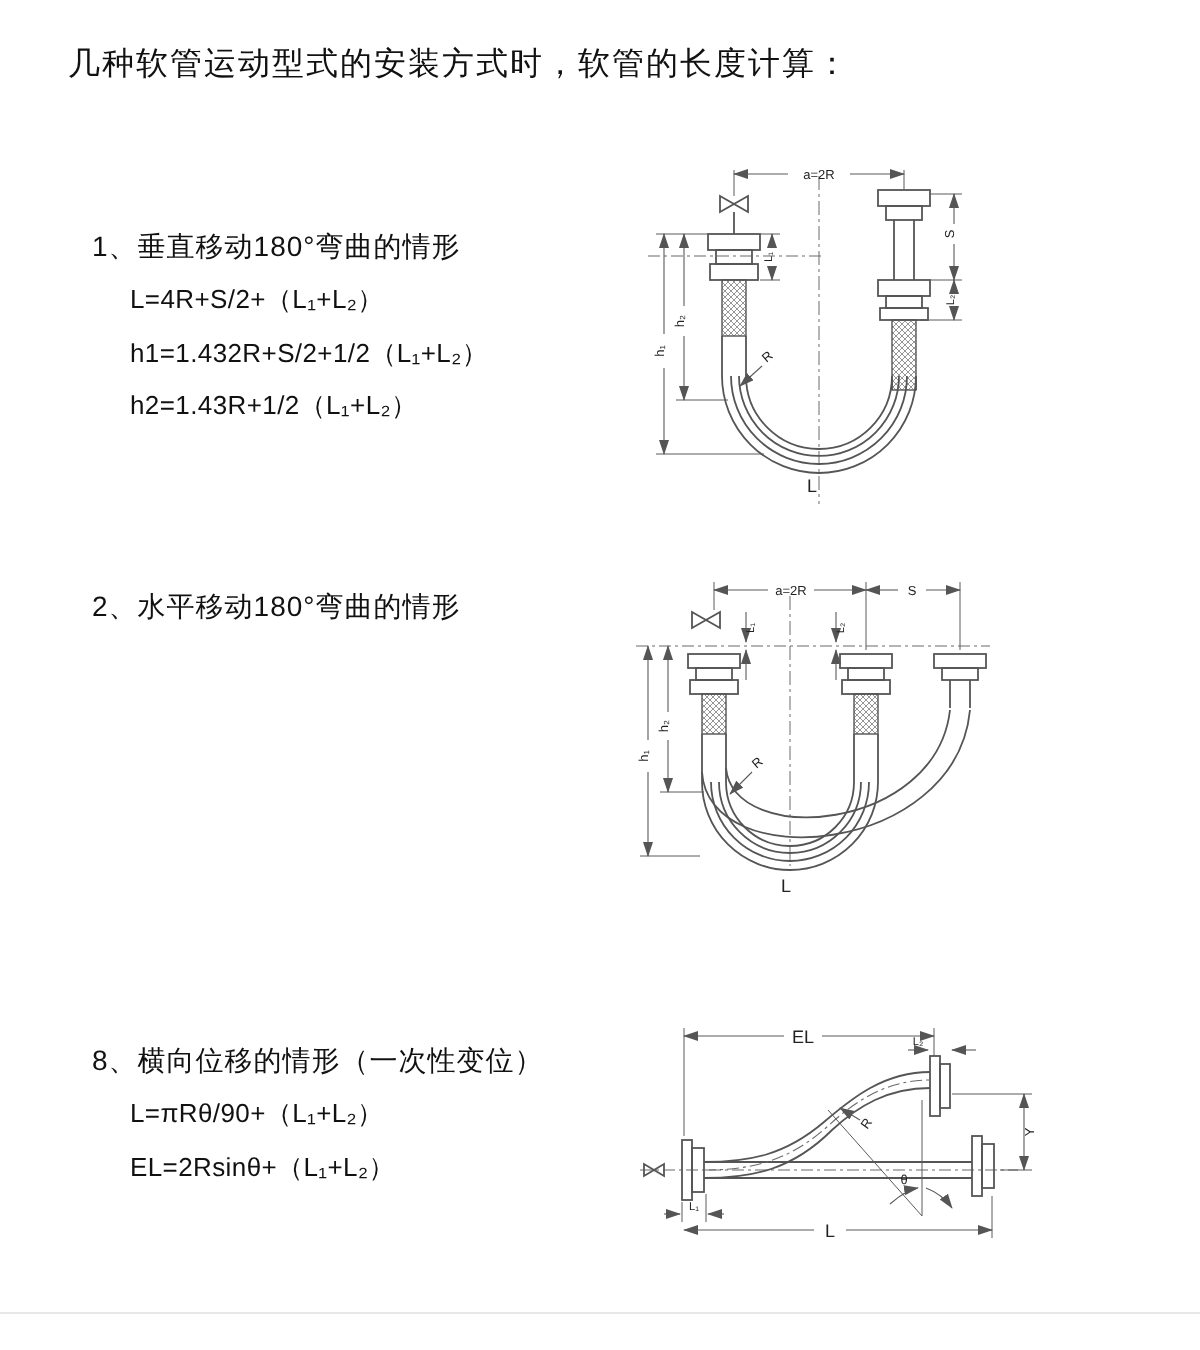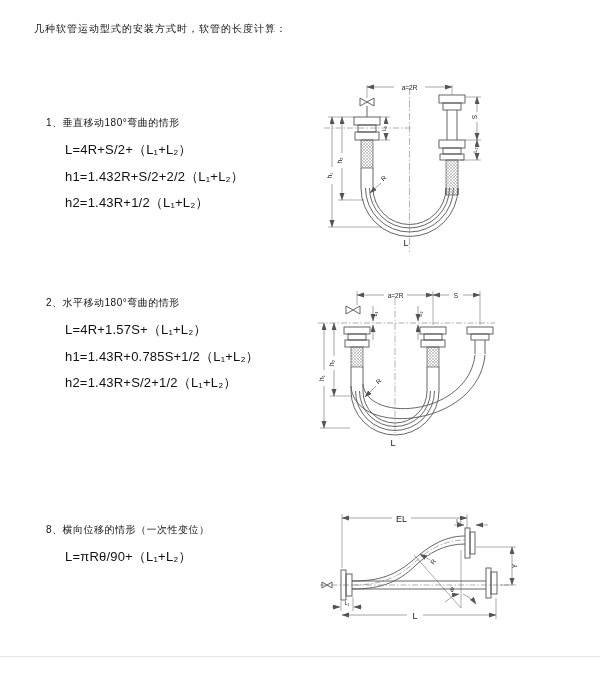--- a/index.html
+++ b/index.html
@@ -4,24 +4,24 @@
 <style>
   html,body{margin:0;padding:0;}
   body{
     width:600px;height:675px;position:relative;overflow:hidden;
     background:#ffffff;
     font-family:"Liberation Sans","DejaVu Sans",sans-serif;
     color:#1a1a1a;
   }
   .title{
     position:absolute;left:34px;top:22px;
-    font-size:10px;letter-spacing:1px;color:#111;
+    font-size:16px;letter-spacing:1px;color:#111;
   }
   .section{position:absolute;left:46px;}
-  .heading{font-size:10px;letter-spacing:0.5px;line-height:20px;margin-bottom:4px;color:#111;}
+  .heading{font-size:14px;letter-spacing:0.5px;line-height:20px;margin-bottom:4px;color:#111;}
   .formulas{padding-left:19px;}
   .formula{font-size:13px;line-height:26.5px;letter-spacing:0.2px;color:#111;white-space:nowrap;}
   .diag{position:absolute;}
   svg text{font-family:"Liberation Sans","DejaVu Sans",sans-serif;}
   .ln{stroke:#555;fill:none;stroke-width:0.9;}
   .fit{stroke:#555;fill:none;stroke-width:0.9;}
   .dim{stroke:#5a5a5a;fill:none;stroke-width:0.55;}
   .ext{stroke:#5a5a5a;fill:none;stroke-width:0.5;}
   .cl{stroke:#6a6a6a;fill:none;stroke-width:0.5;stroke-dasharray:7 2 1.5 2;}
   .hcl{stroke:#6a6a6a;fill:none;stroke-width:0.55;stroke-dasharray:6 2 1.5 2;}
@@ -32,38 +32,34 @@
 </style>
 </head>
 <body>
 
 <div class="title">几种软管运动型式的安装方式时，软管的长度计算：</div>
 
 <div class="section" style="top:113px">
   <div class="heading">1、垂直移动180°弯曲的情形</div>
   <div class="formulas">
     <div class="formula">L=4R+S/2+（L₁+L₂）</div>
-    <div class="formula">h1=1.432R+S/2+2/2（L₁+L₂）</div>
+    <div class="formula">h1=1.432R+S/2+1/2（L₁+L₂）</div>
     <div class="formula">h2=1.43R+1/2（L₁+L₂）</div>
   </div>
 </div>
 
 <div class="section" style="top:293px">
   <div class="heading">2、水平移动180°弯曲的情形</div>
-  <div class="formulas">
-    <div class="formula">L=4R+1.57S+（L₁+L₂）</div>
-    <div class="formula">h1=1.43R+0.785S+1/2（L₁+L₂）</div>
-    <div class="formula">h2=1.43R+S/2+1/2（L₁+L₂）</div>
-  </div>
 </div>
 
 <div class="section" style="top:520px">
   <div class="heading">8、横向位移的情形（一次性变位）</div>
   <div class="formulas">
     <div class="formula">L=πRθ/90+（L₁+L₂）</div>
+    <div class="formula">EL=2Rsinθ+（L₁+L₂）</div>
   </div>
 </div>
 
 <div class="diag" style="left:310px;top:72px;width:185px;height:185px">
 <svg width="185" height="185" viewBox="0 0 185 185">
   <defs>
     <pattern id="hb1" width="3" height="3" patternUnits="userSpaceOnUse">
       <path d="M0,0 L3,3 M3,0 L0,3" stroke="#8a8a8a" stroke-width="0.45"></path>
     </pattern>
     <marker id="ar1" markerUnits="userSpaceOnUse" markerWidth="8" markerHeight="6" refX="7" refY="2.5" orient="auto-start-reverse">

